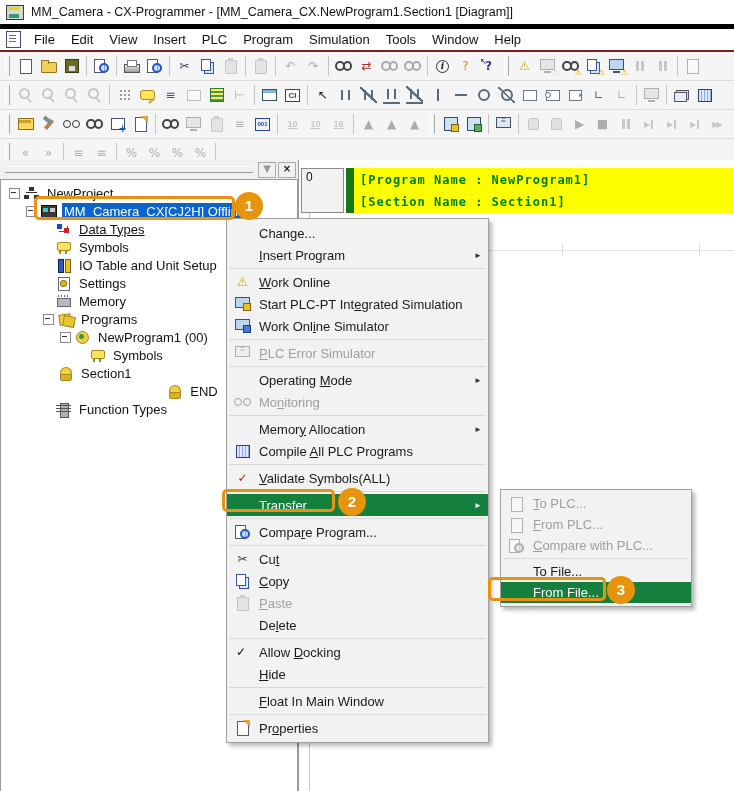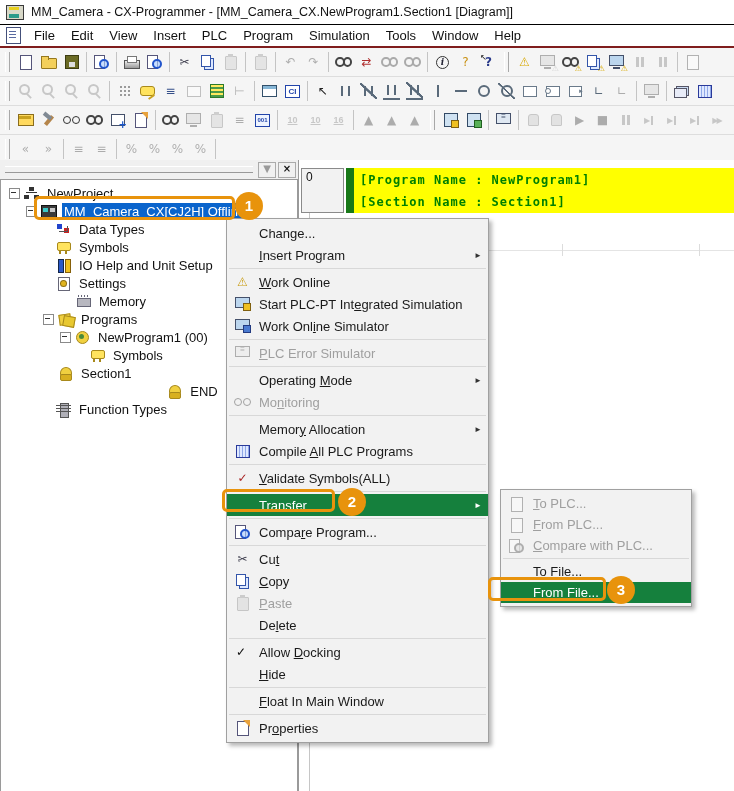--- a/index.html
+++ b/index.html
@@ -1,20 +1,20 @@
 <!DOCTYPE html>
 <html><head>
 <meta charset="utf-8">
 <style>
   html,body{margin:0;padding:0;width:734px;height:791px;overflow:hidden;background:#fff;
     font-family:"Liberation Sans",sans-serif;-webkit-font-smoothing:antialiased}
   #stage{position:relative;width:734px;height:791px;background:#f0f0f0}
 
   
-  .titlebar{height:24px;background:#fff;display:flex;align-items:center;padding-left:6px;border-bottom:1px solid #000000}
+  .titlebar{height:24px;background:#fff;display:flex;align-items:center;padding-left:6px;border-bottom:5px solid #000000}
   .appicon{width:16px;height:13px;background:#d8d8c8;border:1px solid #3a3a3a;position:relative;flex:none}
   .appicon::before{content:"";position:absolute;left:2px;top:1px;width:10px;height:3px;background:#e8d020}
   .appicon::after{content:"";position:absolute;left:2px;bottom:1px;width:10px;height:4px;background:#2a9a8a}
   .title-text{font-size:12.5px;color:#111;margin-left:7px;white-space:nowrap}
 
   
   .menubar{height:21px;background:#fff;display:flex;align-items:center;padding-left:4px;border-bottom:2px solid #7f1d1d}
   .wdicon{width:13px;height:15px;background:#fff;border:1px solid #44507a;position:relative;margin:0 5px 0 2px;flex:none}
   .wdicon::before{content:"";position:absolute;left:2px;top:3px;width:7px;height:1px;background:#5a6aa0;box-shadow:0 3px 0 #5a6aa0,0 6px 0 #5a6aa0}
   .mb-item{font-size:13px;color:#111;padding:0 8px;line-height:20px}
@@ -531,41 +531,41 @@
           <div class="trow" style="padding-left: 8px;">
             <span class="exp"></span>
             <span class="ti ti-project"></span>
             <span class="tlabel">NewProject</span>
           </div>
           <div class="trow" style="padding-left: 25px;">
             <span class="exp"></span>
             <span class="ti ti-plc"></span>
             <span class="tlabel sel-label">MM_Camera_CX[CJ2H] Offline</span>
           </div>
-          <div class="trow" style="padding-left: 42px;">
+          <div class="trow" style="padding-left: 42px; text-decoration: underline;">
             <span class="expph"></span>
             <span class="ti ti-datatypes"></span>
             <span class="tlabel">Data Types</span>
           </div>
           <div class="trow" style="padding-left: 42px;">
             <span class="expph"></span>
             <span class="ti ti-symbols"></span>
             <span class="tlabel">Symbols</span>
           </div>
           <div class="trow" style="padding-left: 42px;">
             <span class="expph"></span>
             <span class="ti ti-iotable"></span>
-            <span class="tlabel">IO Help and Unit Setup</span>
+            <span class="tlabel">IO Table and Unit Setup</span>
           </div>
           <div class="trow" style="padding-left: 42px;">
             <span class="expph"></span>
             <span class="ti ti-settings"></span>
             <span class="tlabel">Settings</span>
           </div>
-          <div class="trow" style="padding-left: 42px; margin-left: 20px;">
+          <div class="trow" style="padding-left: 42px;">
             <span class="expph"></span>
             <span class="ti ti-memory"></span>
             <span class="tlabel">Memory</span>
           </div>
           <div class="trow" style="padding-left: 42px;">
             <span class="exp"></span>
             <span class="ti ti-programs"></span>
             <span class="tlabel">Programs</span>
           </div>
           <div class="trow" style="padding-left: 59px;">

